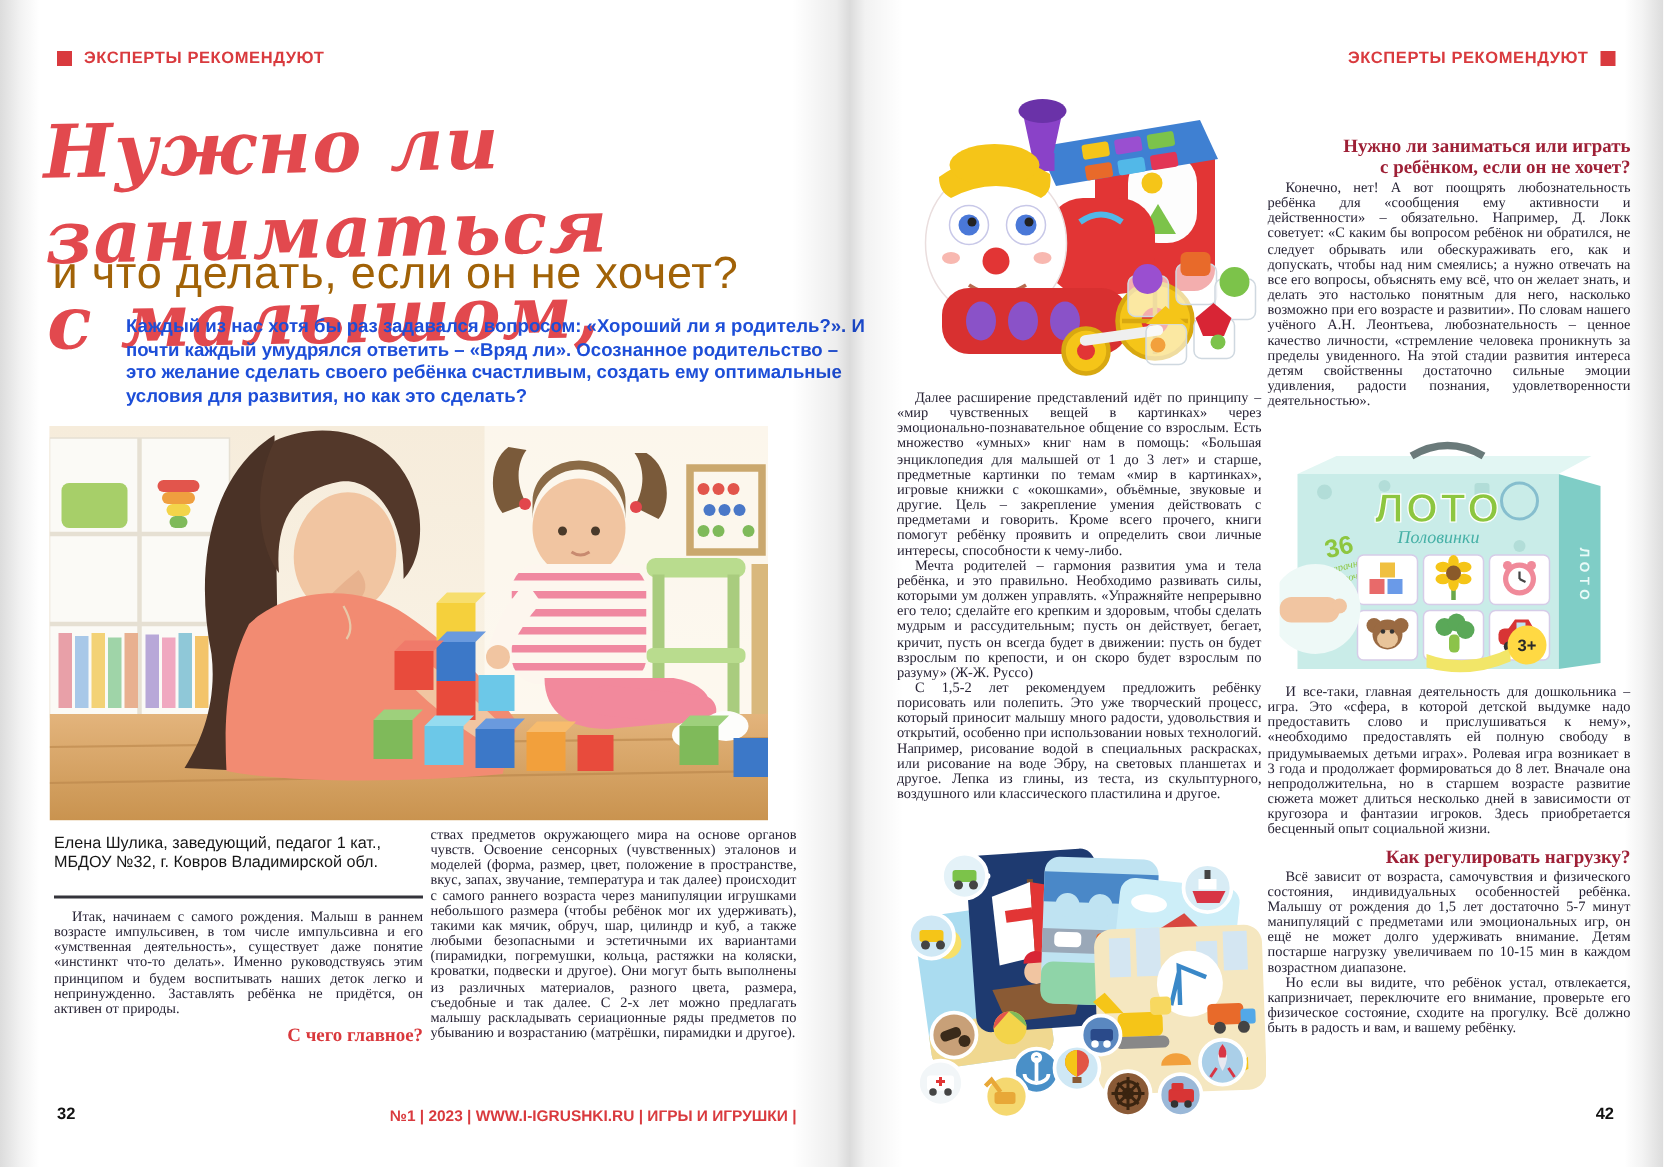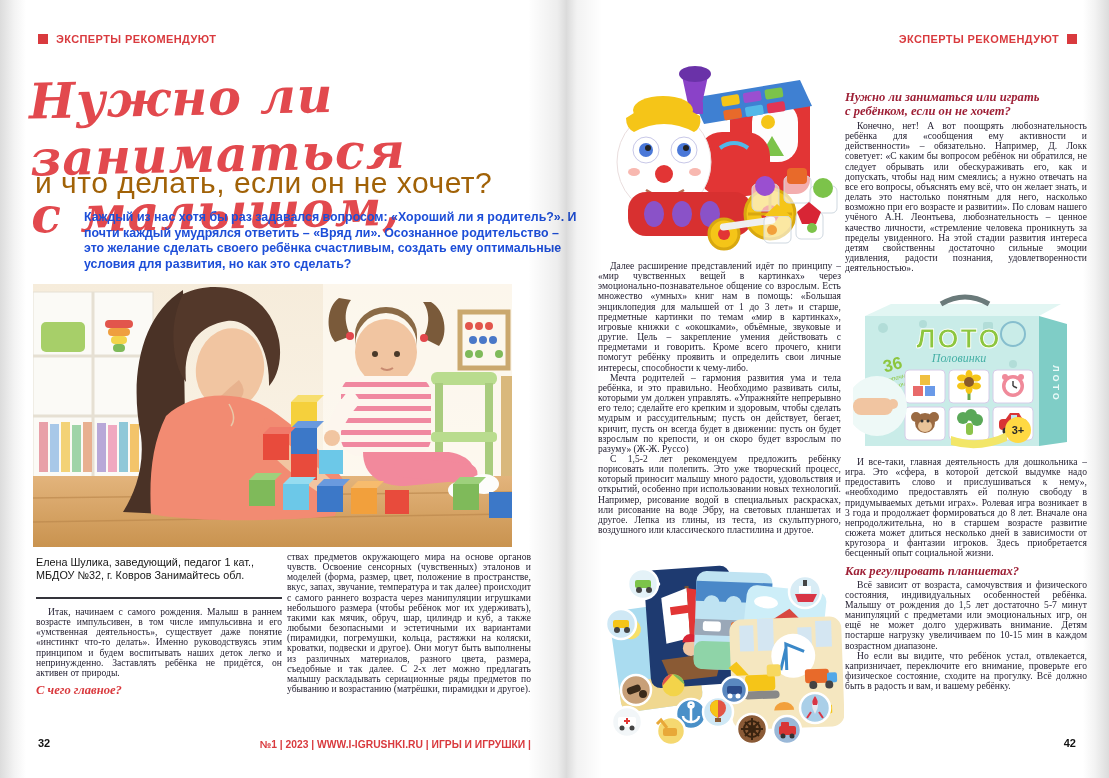--- a/index.html
+++ b/index.html
@@ -24,21 +24,21 @@
   .lead{left:36px;top:210px;width:495px;font-weight:bold;font-size:12.4px;line-height:15.6px;color:#1d4ed8;margin-left:48px;}
   
   .main-photo{left:33px;top:284px;width:479px;height:263px;overflow:hidden;background:#f6ead8;}
   .caption{left:36px;top:556px;width:250px;font-weight:normal;font-size:10.8px;line-height:13.4px;color:#161616;}
   .cap-rule{left:36px;top:597px;width:246px;height:2px;background:#34343b;}
   
   .body-col{font-family:"Liberation Serif",serif;font-size:9.6px;line-height:10.15px;
     color:#272335;text-align:justify;overflow:hidden;}
   .body-col p{margin:0;text-indent:12px;}
   .col-h{font-family:"Liberation Serif",serif;font-weight:bold;font-size:12.6px;line-height:14px;
-    margin:5px 0 2px 0;text-indent:0;text-align:left;font-style:italic;}
+    margin:5px 0 2px 0;text-indent:0;text-align:right;}
   .red-h{color:#d9383c;}
   .maroon-h{color:#9e2036;}
   .lcol1{left:36px;top:607px;width:246px;height:128px;}
   .lcol2{left:287px;top:552px;width:244px;height:172px;}
   .rcol1{left:598px;top:261px;width:243px;height:300px;}
   .rcol2-h{left:845px;top:90px;width:242px;}
   .rcol2-p1{left:845px;top:121px;width:242px;height:172px;}
   .rcol2-flow{left:845px;top:457px;width:242px;height:282px;}
   
   .pn{font-weight:bold;font-size:11px;color:#121212;}
@@ -223,21 +223,21 @@
           </g>
         <g transform="translate(456,208)">
             <rect width="23" height="26" fill="#3c78c8"></rect>
           </g>
       </g>
     </svg>
   </figure>
 
   <div class="abs caption">
     <div>Елена Шулика, заведующий, педагог 1 кат.,</div>
-    <div>МБДОУ №32, г. Ковров Занимайтесь обл.</div>
+    <div>МБДОУ №32, г. Ковров Владимирской обл.</div>
   </div>
   <div class="abs cap-rule"></div>
 
   <div class="abs body-col lcol1">
     <p>Итак, начинаем с самого рождения. Малыш в раннем возрасте импульсивен, в том числе импульсивна и его «умственная деятельность», существует даже понятие «инстинкт что-то делать». Именно руководствуясь этим принципом и будем воспитывать наших деток легко и непринужденно. Заставлять ребёнка не придётся, он активен от природы.</p>
     <div class="col-h red-h">С чего главное?</div>
   </div>
   <div class="abs body-col lcol2">
     <p style="text-indent:0">ствах предметов окружающего мира на основе органов чувств. Освоение сенсорных (чувственных) эталонов и моделей (форма, размер, цвет, положение в пространстве, вкус, запах, звучание, температура и так далее) происходит с самого раннего возраста через манипуляции игрушками небольшого размера (чтобы ребёнок мог их удерживать), такими как мячик, обруч, шар, цилиндр и куб, а также любыми безопасными и эстетичными их вариантами (пирамидки, погремушки, кольца, растяжки на коляски, кроватки, подвески и другое). Они могут быть выполнены из различных материалов, разного цвета, размера, съедобные и так далее. С 2-х лет можно предлагать малышу раскладывать сериационные ряды предметов по убыванию и возрастанию (матрёшки, пирамидки и другое).</p>
   </div>
@@ -580,21 +580,21 @@
       <g>
         <circle cx="165" cy="136" r="13" fill="#ffd943"></circle>
         <text x="165" y="140" text-anchor="middle" font-family="Liberation Sans, sans-serif" font-size="11" font-weight="bold" fill="#2a2a2a">3+</text>
       </g>
       <text x="200" y="90" text-anchor="middle" font-family="Liberation Sans, sans-serif" font-size="9" font-weight="bold" fill="#eafaf8" transform="rotate(90 200 90)" letter-spacing="3">ЛОТО</text>
     </svg>
   </figure>
 
   <div class="abs body-col rcol2-flow">
     <p>И все-таки, главная деятельность для дошкольника – игра. Это «сфера, в которой детской выдумке надо предоставить слово и прислушиваться к нему», «необходимо предоставлять ей полную свободу в придумываемых детьми играх». Ролевая игра возникает в 3 года и продолжает формироваться до 8 лет. Вначале она непродолжительна, но в старшем возрасте развитие сюжета может длиться несколько дней в зависимости от кругозора и фантазии игроков. Здесь приобретается бесценный опыт социальной жизни.</p>
-    <div class="col-h maroon-h">Как регулировать планшетах?</div>
+    <div class="col-h maroon-h">Как регулировать нагрузку?</div>
     <p>Всё зависит от возраста, самочувствия и физического состояния, индивидуальных особенностей ребёнка. Малышу от рождения до 1,5 лет достаточно 5-7 минут манипуляций с предметами или эмоциональных игр, он ещё не может долго удерживать внимание. Детям постарше нагрузку увеличиваем по 10-15 мин в каждом возрастном диапазоне.</p>
     <p>Но если вы видите, что ребёнок устал, отвлекается, капризничает, переключите его внимание, проверьте его физическое состояние, сходите на прогулку. Всё должно быть в радость и вам, и вашему ребёнку.</p>
   </div>
 
   <div class="abs pn pn33">42</div>
 
   <div class="gutter"></div>
 </div>
 
 </body></html>

